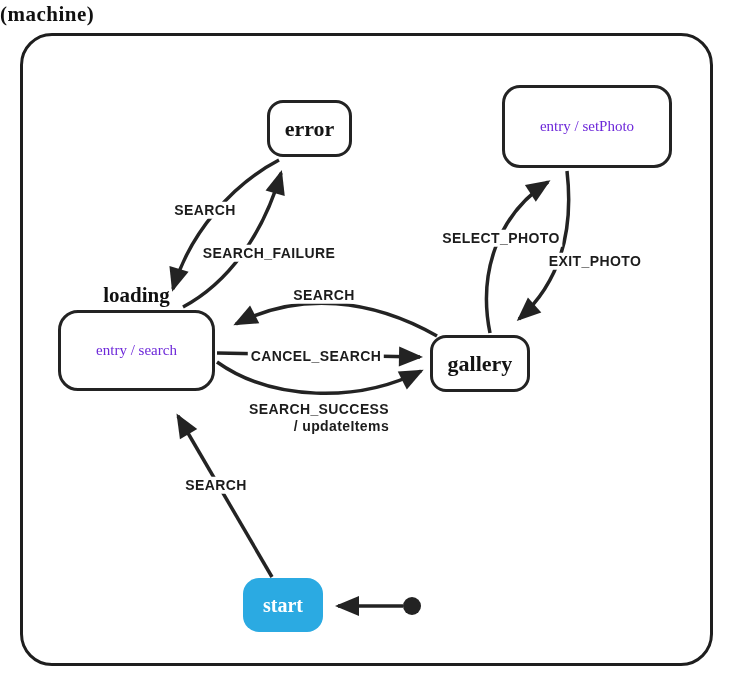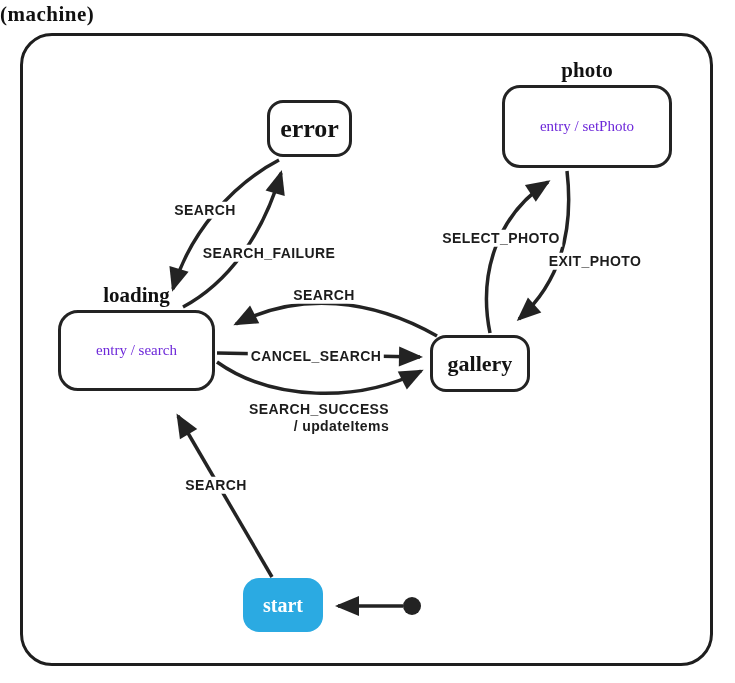--- a/index.html
+++ b/index.html
@@ -15,21 +15,21 @@
   .node .state-title{font-weight:bold;color:#141414;}
   .entry-text{font-weight:normal;font-size:15px;color:#6d28d9;}
   .ext-label{position:absolute;text-align:center;font-size:21px;font-weight:bold;color:#111;z-index:3;}
   .edge-label{position:absolute;transform:translate(-50%,-50%);background:#fff;padding:0 3px;
         font-family:"Liberation Sans","DejaVu Sans",sans-serif;font-size:14px;font-weight:700;
         color:#1c1c1c;white-space:nowrap;letter-spacing:0.4px;z-index:5;text-align:right;line-height:1.18;}
   .start-node{background:#2BAAE2;border:none;}
   .start-node .state-title{color:#ffffff;font-size:20px;}
   .photo-node{left:502px;top:85px;width:170px;height:83px;border-radius:18px;}
   .error-node{left:267px;top:100px;width:85px;height:57px;}
-  .error-node .state-title{font-size:26px;}
+  .error-node .state-title{font-size:22px;}
   .loading-node{left:58px;top:310px;width:157px;height:81px;border-radius:20px;}
   .gallery-node{left:430px;top:335px;width:100px;height:57px;}
   .gallery-node .state-title{font-size:22px;}
   .start-node{left:243px;top:578px;width:80px;height:54px;}
 </style>
 </head>
 <body>
 
 <div class="stage">
 
@@ -50,21 +50,20 @@
       <path d="M 217 353 L 420 357" marker-end="url(#arrow)"></path>
       <path d="M 217 362 C 272 401 358 403 421 371" marker-end="url(#arrow)"></path>
       <path d="M 490 333 C 478 274 497 215 548 182" marker-end="url(#arrow)"></path>
       <path d="M 567 171 C 574 232 559 283 519 319" marker-end="url(#arrow)"></path>
       <path d="M 272 577 L 178 416" marker-end="url(#arrow)"></path>
       <path d="M 403 606 L 338 606" marker-end="url(#arrow)"></path>
       <circle cx="412" cy="606" r="9" fill="#232323" stroke="none"></circle>
     </g>
   </svg>
 
-  <div class="ext-label" style="left:502px;top:58px;width:170px;">photo</div>
   <div class="ext-label" style="left:58px;top:283px;width:157px;">loading</div>
 
   <div class="node photo-node">
     <span class="entry-text">entry / setPhoto</span>
   </div>
 
   <div class="node error-node">
     <span class="state-title">error</span>
   </div>
 

